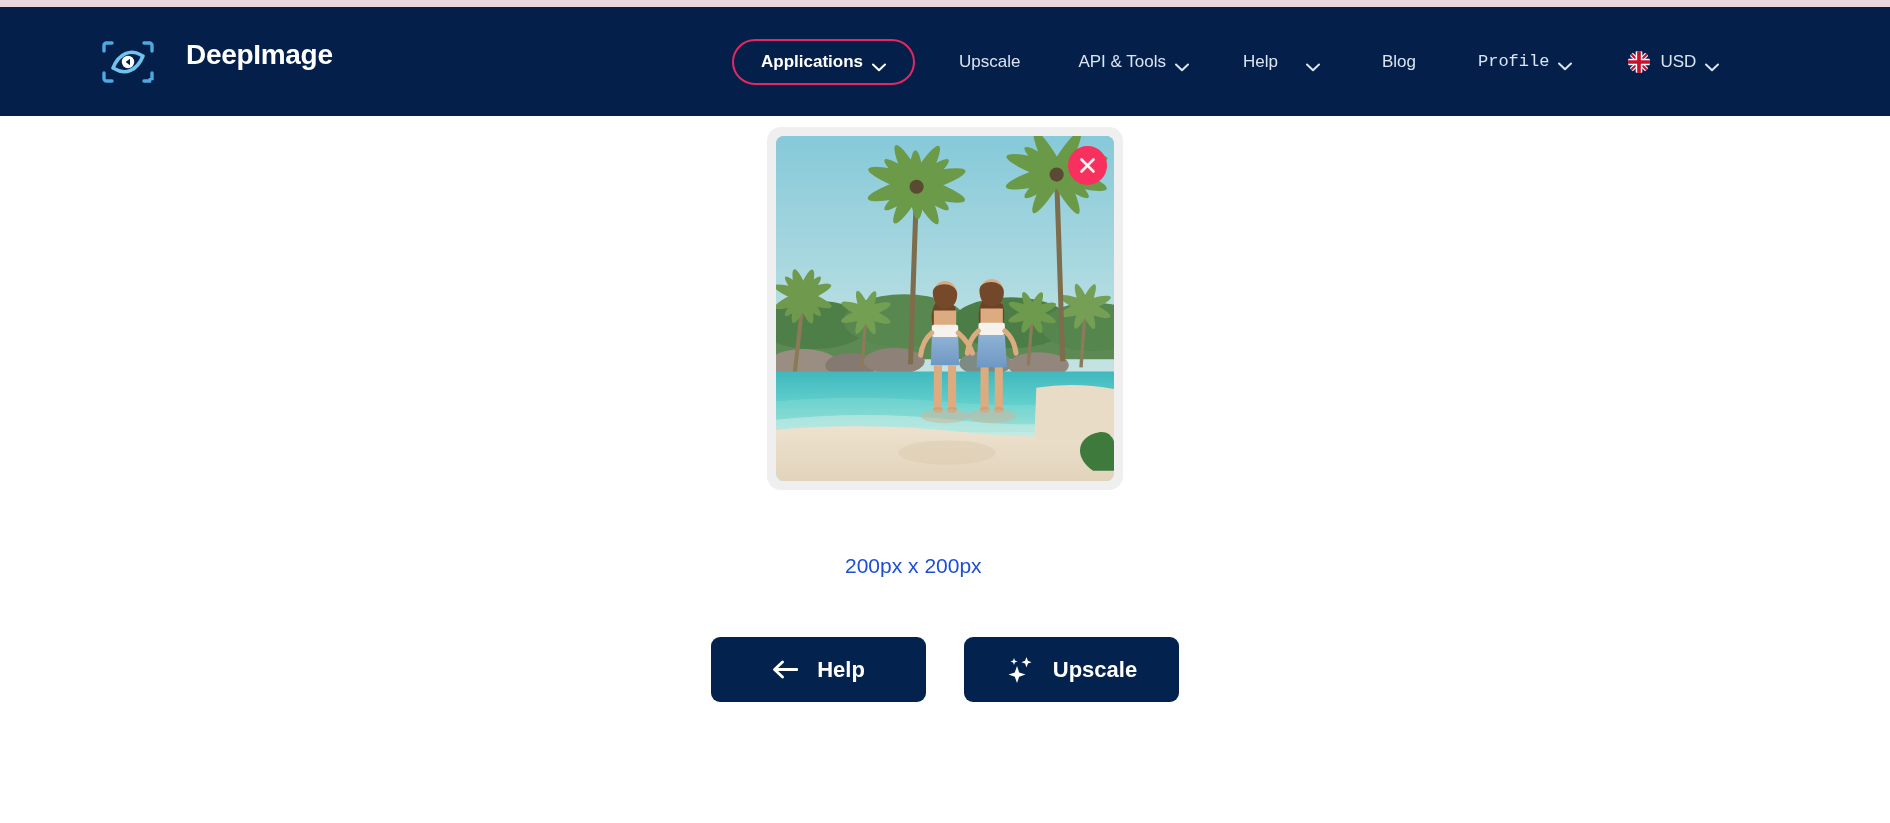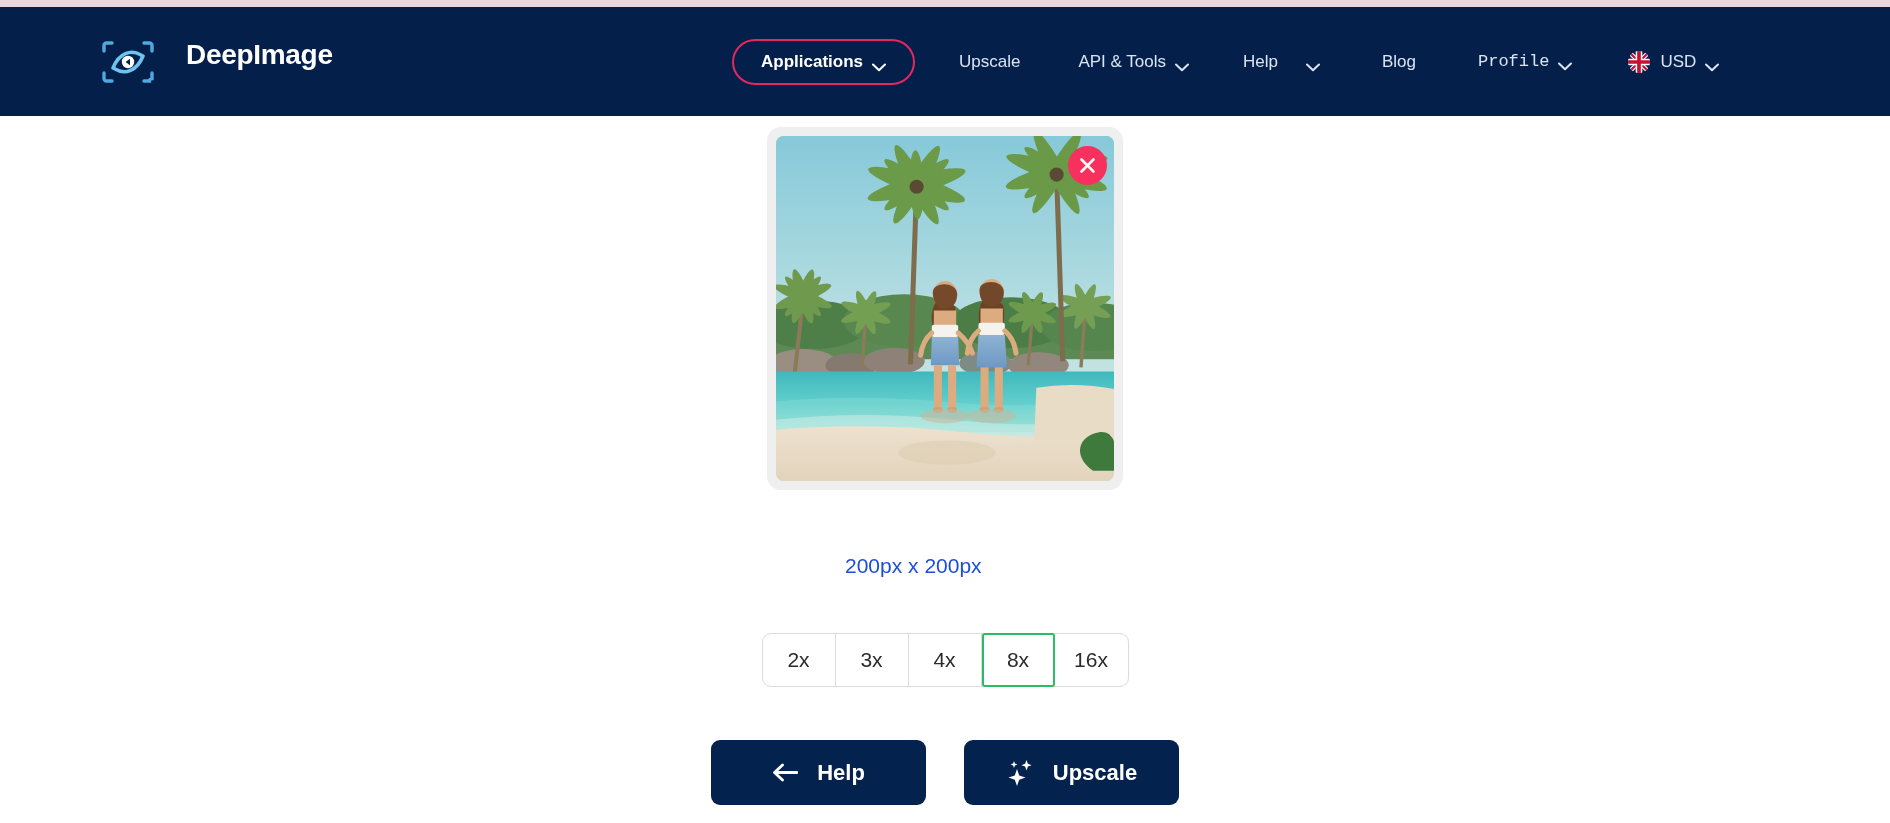--- a/index.html
+++ b/index.html
@@ -466,27 +466,20 @@
       </span>
     </button>
   </div>
 
   <div class="res-row">
     <div class="res-block">
       <div class="res-value">200px x 200px</div>
     </div>
   </div>
 
-  <div class="scale-group">
-    <button class="scale-btn">2x</button>
-    <button class="scale-btn">3x</button>
-    <button class="scale-btn">4x</button>
-    <button class="scale-btn selected">8x</button>
-    <button class="scale-btn">16x</button>
-  </div>
 
   <div class="actions">
     <button class="action-btn">
       <span>
         <svg width="26" height="19" viewBox="0 0 26 19">
           <path d="M25 9.5 H3 M10.5 2 L2.5 9.5 L10.5 17" stroke="#ffffff" stroke-width="2.8" fill="none" stroke-linecap="round" stroke-linejoin="round"></path>
         </svg>
       </span>
       <span>Help</span>
     </button>

